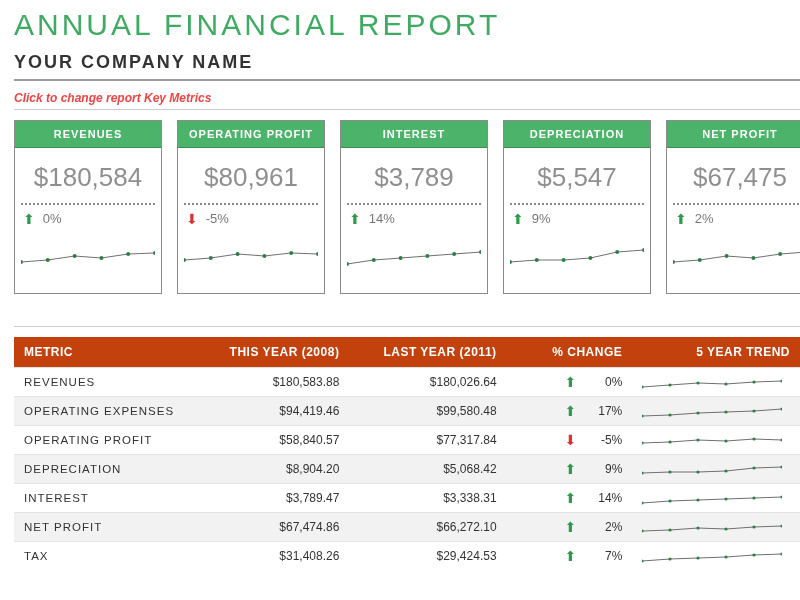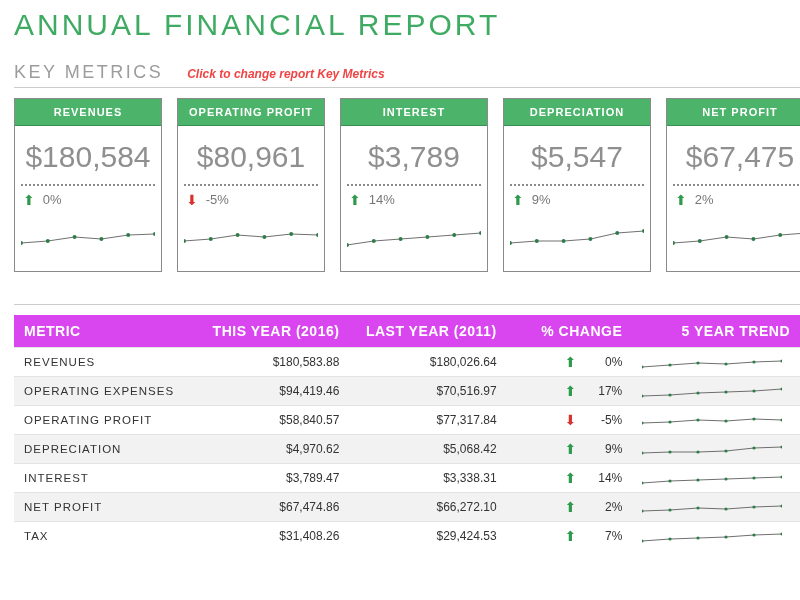--- a/index.html
+++ b/index.html
@@ -65,21 +65,21 @@
     border-bottom: 1px solid #3a8f52;
     color: #fff;
     font-weight: 700;
     font-size: 11px;
     text-align: center;
     letter-spacing: 1px;
     padding: 7px 2px;
   }
   .card-value {
     color: #8f8f8f;
-    font-size: 30px;
+    font-size: 26px;
     font-weight: 400;
     text-align: center;
     padding: 14px 4px 10px 4px;
     white-space: nowrap;
   }
   .card-sep {
     border-top: 2px dotted #8a8a8a;
     margin: 0 6px 4px 6px;
   }
   .card-change {
@@ -98,27 +98,27 @@
   .arrow { font-size: 14px; line-height: 1; }
   .arrow.up { color: #2e9a4c; }
   .arrow.down { color: #d9322e; }
   
   .metrics-table {
     width: 100%;
     border-collapse: collapse;
     font-size: 12px;
   }
   .metrics-table thead th {
-    background: #d946ef;
+    background: #c2410c;
     color: #fff;
     font-weight: 700;
     letter-spacing: 0.5px;
     padding: 8px 10px;
     text-align: right;
-    font-size: 14px;
+    font-size: 12px;
   }
   .metrics-table thead th:first-child { text-align: left; }
   .metrics-table tbody td {
     padding: 5px 10px;
     border-top: 1px solid #e3e3e3;
     text-align: right;
     color: #333;
     white-space: nowrap;
   }
   .metrics-table tbody td:first-child {
@@ -133,23 +133,23 @@
   .metric-col { width: 165px; }
   .year-col { width: 150px; }
   .chg-col { width: 120px; }
   .trend-col { width: 150px; }
 </style>
 </head>
 <body>
 
 <div class="page">
   <h1 class="report-title">ANNUAL FINANCIAL REPORT</h1>
+  <div class="company-name">YOUR COMPANY NAME</div>
 
   <div class="section-row">
-    <span class="section-title">KEY METRICS</span>
     <span class="section-hint">Click to change report Key Metrics</span>
   </div>
 
   <div class="cards" id="cards">
       <div class="card">
         <div class="card-head">REVENUES</div>
         <div class="card-value">$180,584</div>
         <div class="card-sep"></div>
         <div class="card-change">
           <span class="arrow up">⬆</span>
@@ -249,21 +249,21 @@
       </div>
     </div>
 
   <div class="section-row">
   </div>
 
   <table class="metrics-table">
     <thead>
       <tr>
         <th class="metric-col">METRIC</th>
-        <th class="year-col">THIS YEAR (2016)</th>
+        <th class="year-col">THIS YEAR (2008)</th>
         <th class="year-col">LAST YEAR (2011)</th>
         <th class="chg-col">% CHANGE</th>
         <th class="trend-col">5 YEAR TREND</th>
       </tr>
     </thead>
     <tbody id="tbody">
         <tr>
           <td class="metric-col">REVENUES</td>
           <td class="year-col">$180,583.88</td>
           <td class="year-col">$180,026.64</td>
@@ -283,21 +283,21 @@
                 <circle cx="84" cy="11" r="1.6" fill="#2e7d49"></circle>
                 <circle cx="112" cy="9" r="1.6" fill="#2e7d49"></circle>
                 <circle cx="140" cy="8" r="1.6" fill="#2e7d49"></circle>
               </svg>
             </div>
           </td>
         </tr>
         <tr>
           <td class="metric-col">OPERATING EXPENSES</td>
           <td class="year-col">$94,419.46</td>
-          <td class="year-col">$70,516.97</td>
+          <td class="year-col">$99,580.48</td>
           <td class="chg-col">
             <div class="chg-cell">
               <span class="arrow up">⬆</span>
               <span style="min-width:40px;text-align:right;display:inline-block">17%</span>
             </div>
           </td>
           <td class="trend-col">
             <div class="trend-cell">
               <svg viewBox="0 0 140 18" preserveAspectRatio="none">
                 <path d="M0,14L28,13L56,11L84,10L112,9L140,7" fill="none" stroke="#6f6f6f" stroke-width="1"></path>
@@ -330,21 +330,21 @@
                 <circle cx="56" cy="9" r="1.6" fill="#2e7d49"></circle>
                 <circle cx="84" cy="10" r="1.6" fill="#2e7d49"></circle>
                 <circle cx="112" cy="8" r="1.6" fill="#2e7d49"></circle>
                 <circle cx="140" cy="9" r="1.6" fill="#2e7d49"></circle>
               </svg>
             </div>
           </td>
         </tr>
         <tr>
           <td class="metric-col">DEPRECIATION</td>
-          <td class="year-col">$4,970.62</td>
+          <td class="year-col">$8,904.20</td>
           <td class="year-col">$5,068.42</td>
           <td class="chg-col">
             <div class="chg-cell">
               <span class="arrow up">⬆</span>
               <span style="min-width:40px;text-align:right;display:inline-block">9%</span>
             </div>
           </td>
           <td class="trend-col">
             <div class="trend-cell">
               <svg viewBox="0 0 140 18" preserveAspectRatio="none">

